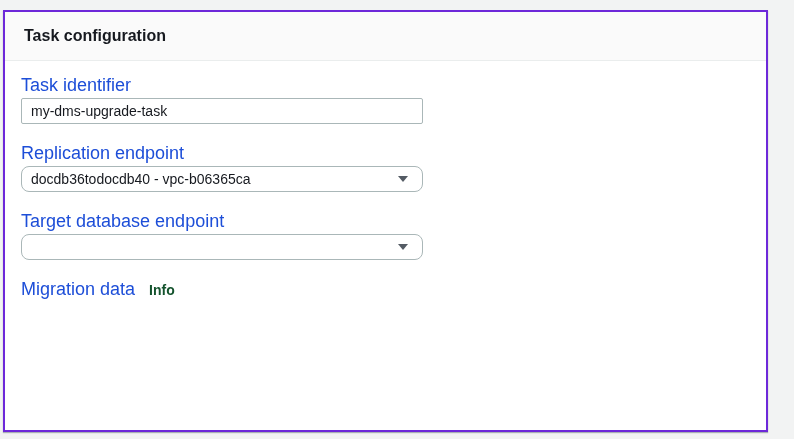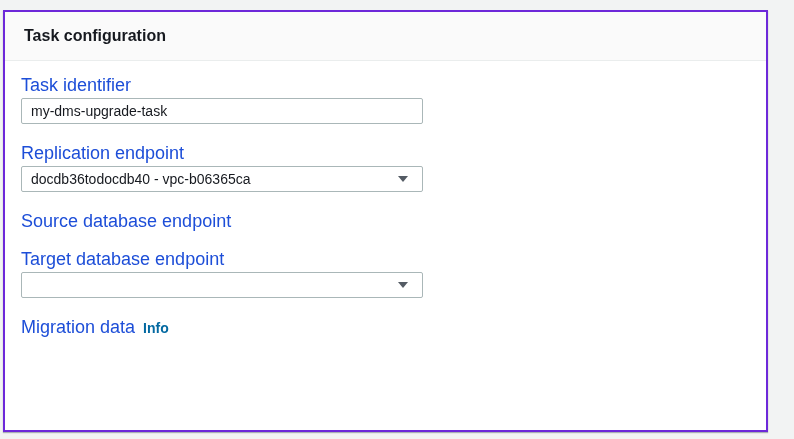--- a/index.html
+++ b/index.html
@@ -44,43 +44,43 @@
     line-height: 17px;
   }
   .field-label {
     font-size: 18px;
     color: #1d4ed8;
     text-align: center;
   }
   .info-link {
     font-size: 14px;
     font-weight: bold;
-    color: #0369a1;
-    margin-left: 8px;
+    color: #14532d;
+    margin-left: 14px;
     text-decoration: none;
     cursor: pointer;
   }
   .text-input {
     width: 402px;
     height: 26px;
     border: 1px solid #aab7b8;
     border-radius: 2px;
     background: #ffffff;
     font-family: "Liberation Sans", sans-serif;
     font-size: 14px;
     color: #16191f;
     padding: 0 9px;
     outline: none;
   }
   .select-box {
     position: relative;
     width: 402px;
     height: 26px;
     border: 1px solid #aab7b8;
-    border-radius: 2px;
+    border-radius: 8px;
     background: #ffffff;
     display: flex;
     align-items: center;
     padding: 0 34px 0 9px;
     cursor: pointer;
   }
   .select-value {
     font-size: 14px;
     color: #16191f;
     white-space: nowrap;
@@ -120,23 +120,20 @@
       <div class="field-label-row">
         <span class="field-label">Replication endpoint</span>
       </div>
       <div class="select-box">
         <span class="select-value">docdb36todocdb40 - vpc-b06365ca</span>
         <span class="dropdown-arrow"></span>
       </div>
     </div>
 
     <div class="field-group">
-      <div class="field-label-row">
-        <span class="field-label">Source database endpoint</span>
-      </div>
     </div>
 
     <div class="field-group">
       <div class="field-label-row">
         <span class="field-label">Target database endpoint</span>
       </div>
       <div class="select-box">
         <span class="dropdown-arrow"></span>
       </div>
     </div>

